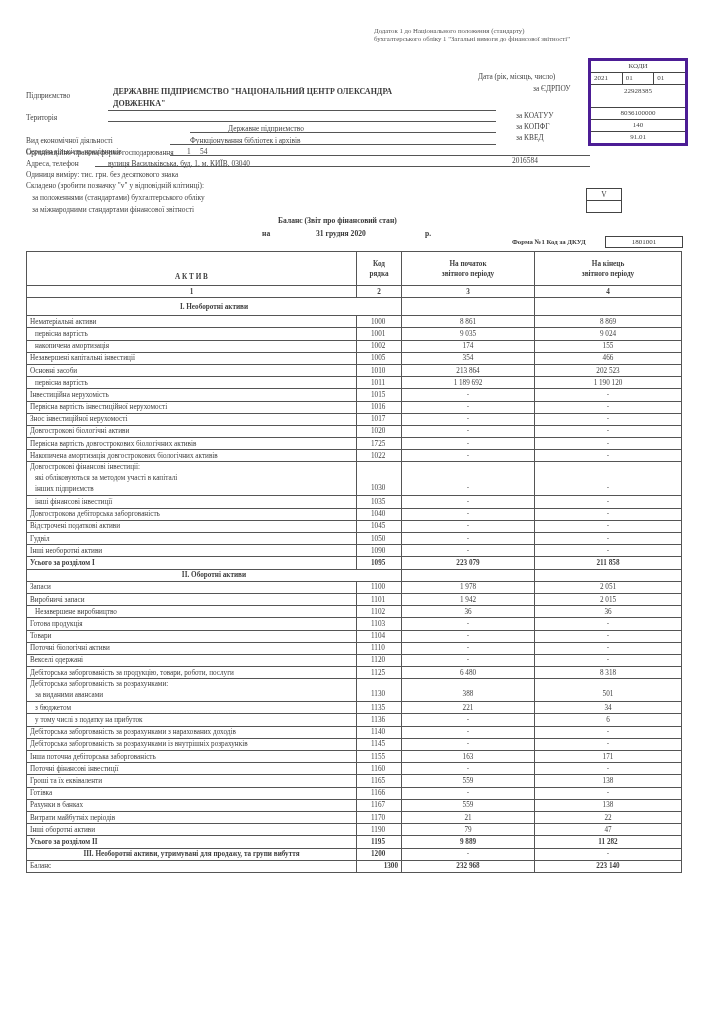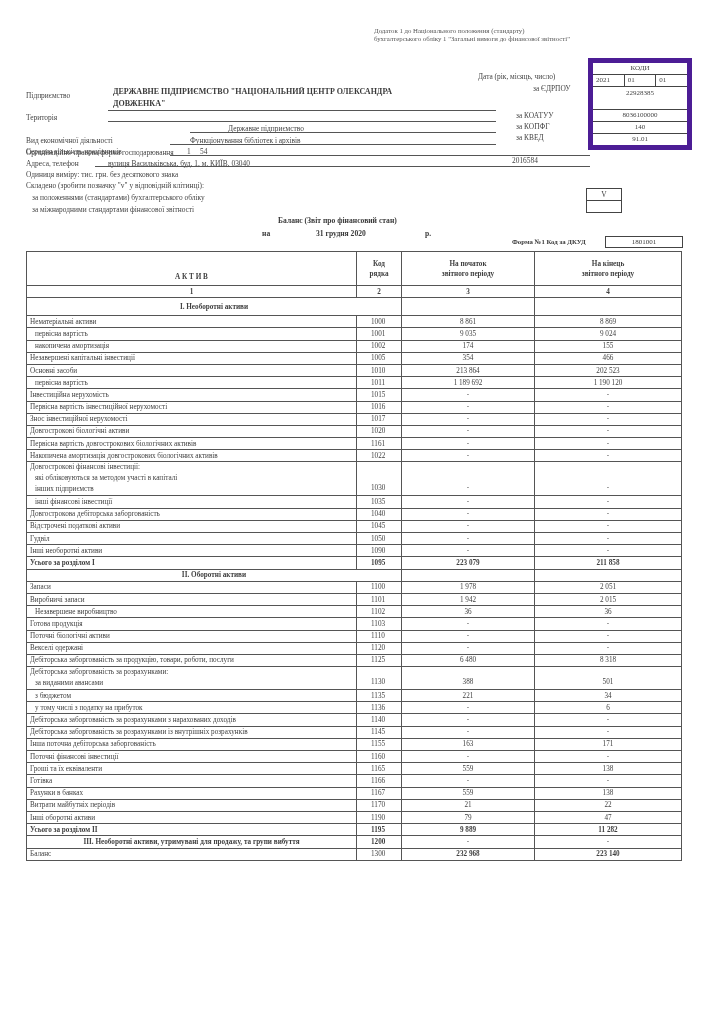--- a/index.html
+++ b/index.html
@@ -2,21 +2,21 @@
 <html><head>
 <meta charset="utf-8">
 <style>
   html, body { margin:0; padding:0; background:#ffffff; }
   body { width:724px; height:1024px; position:relative; overflow:hidden;
          font-family:"Liberation Serif", "DejaVu Serif", serif; color:#3a3a3a; }
   .abs { position:absolute; }
   .hdr-note { left:374px; top:27px; width:300px; font-size:6.8px; line-height:8px; color:#555; }
   .label { font-size:7.4px; color:#444; white-space:nowrap; }
   .uline { position:absolute; height:0; border-top:1px solid #555; }
-  .codes { position:absolute; left:588px; top:58px; width:94px; border:5px solid #4c1d95; }
+  .codes { position:absolute; left:588px; top:58px; width:94px; border:3px solid #4c1d95; }
   .codes .cell { border-top:1px solid #444; height:11px; font-size:7px; text-align:center; line-height:11px; color:#444; }
   .codes .cell:first-child { border-top:none; }
   .codes .row3 { display:flex; }
   .codes .row3 div { flex:1; border-left:1px solid #444; font-size:7px; line-height:11px; text-align:left; padding-left:3px; }
   .codes .row3 div:first-child { border-left:none; }
   .codes .tall { height:22px; line-height:12px; }
   .vbox { position:absolute; left:586px; top:188px; width:34px; border:1px solid #444; }
   .vbox div { height:11px; font-size:7.5px; text-align:center; line-height:11px; }
   .vbox div + div { border-top:1px solid #444; }
   .title { font-weight:bold; font-size:7.6px; }
@@ -196,21 +196,21 @@
         <td class="num">-</td>
       </tr>
       <tr>
         <td>Довгострокові біологічні активи</td>
         <td class="code">1020</td>
         <td class="num">-</td>
         <td class="num">-</td>
       </tr>
       <tr>
         <td>Первісна вартість довгострокових біологічних активів</td>
-        <td class="code">1161</td>
+        <td class="code">1725</td>
         <td class="num">-</td>
         <td class="num">-</td>
       </tr>
       <tr>
         <td>Накопичена амортизація довгострокових біологічних активів</td>
         <td class="code">1022</td>
         <td class="num">-</td>
         <td class="num">-</td>
       </tr>
       <tr>
@@ -282,20 +282,26 @@
         <td class="num">36</td>
         <td class="num">36</td>
       </tr>
       <tr>
         <td>Готова продукція</td>
         <td class="code">1103</td>
         <td class="num">-</td>
         <td class="num">-</td>
       </tr>
       <tr>
+        <td>Товари</td>
+        <td class="code">1104</td>
+        <td class="num">-</td>
+        <td class="num">-</td>
+      </tr>
+      <tr>
         <td>Поточні біологічні активи</td>
         <td class="code">1110</td>
         <td class="num">-</td>
         <td class="num">-</td>
       </tr>
       <tr>
         <td>Векселі одержані</td>
         <td class="code">1120</td>
         <td class="num">-</td>
         <td class="num">-</td>
@@ -388,18 +394,18 @@
         <td class="num">11 282</td>
       </tr>
       <tr>
         <td style="text-align: center; font-weight: bold;">III. Необоротні активи, утримувані для продажу, та групи вибуття</td>
         <td class="code" style="font-weight: bold;">1200</td>
         <td class="num" style="font-weight: normal;">-</td>
         <td class="num" style="font-weight: normal;">-</td>
       </tr>
       <tr class="total">
         <td style="font-weight: normal;">Баланс</td>
-        <td class="code" style="font-weight: normal;">1300</td>
+        <td class="code" style="font-weight: bold; text-align: right;">1300</td>
         <td class="num" style="font-weight: bold;">232 968</td>
         <td class="num" style="font-weight: bold;">223 140</td>
       </tr>
     </tbody>
 </table>
 
 </body></html>

